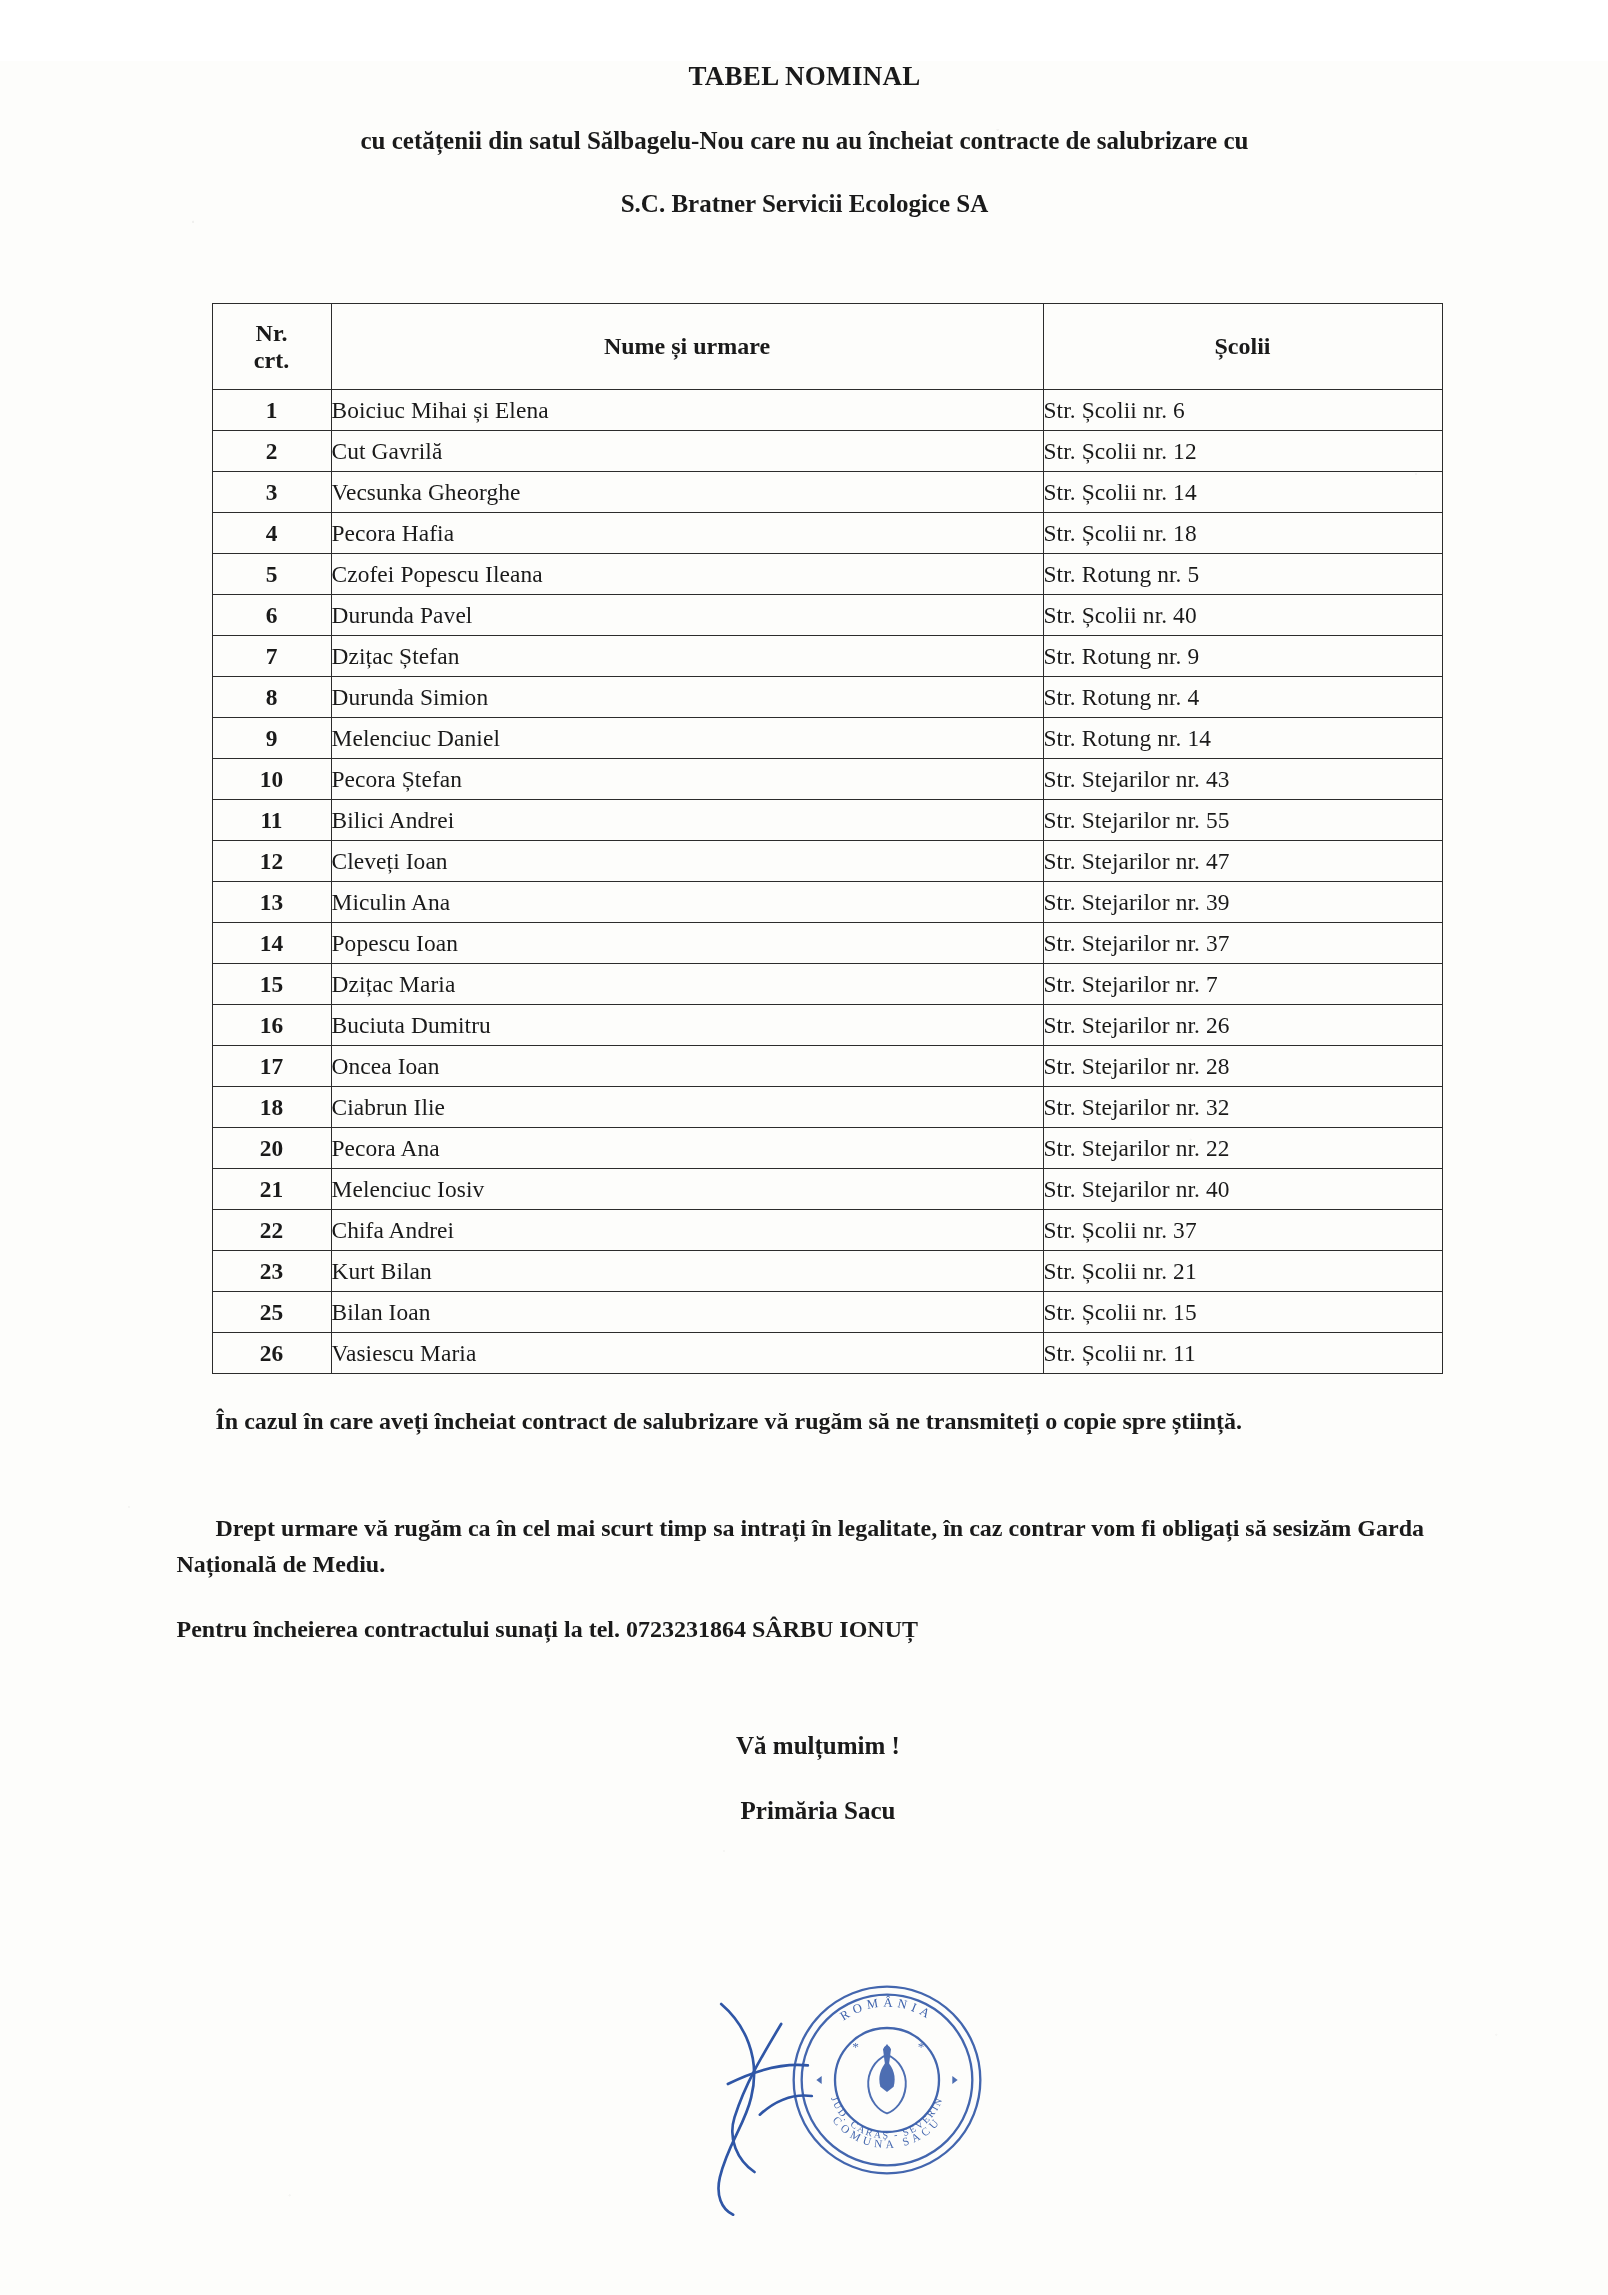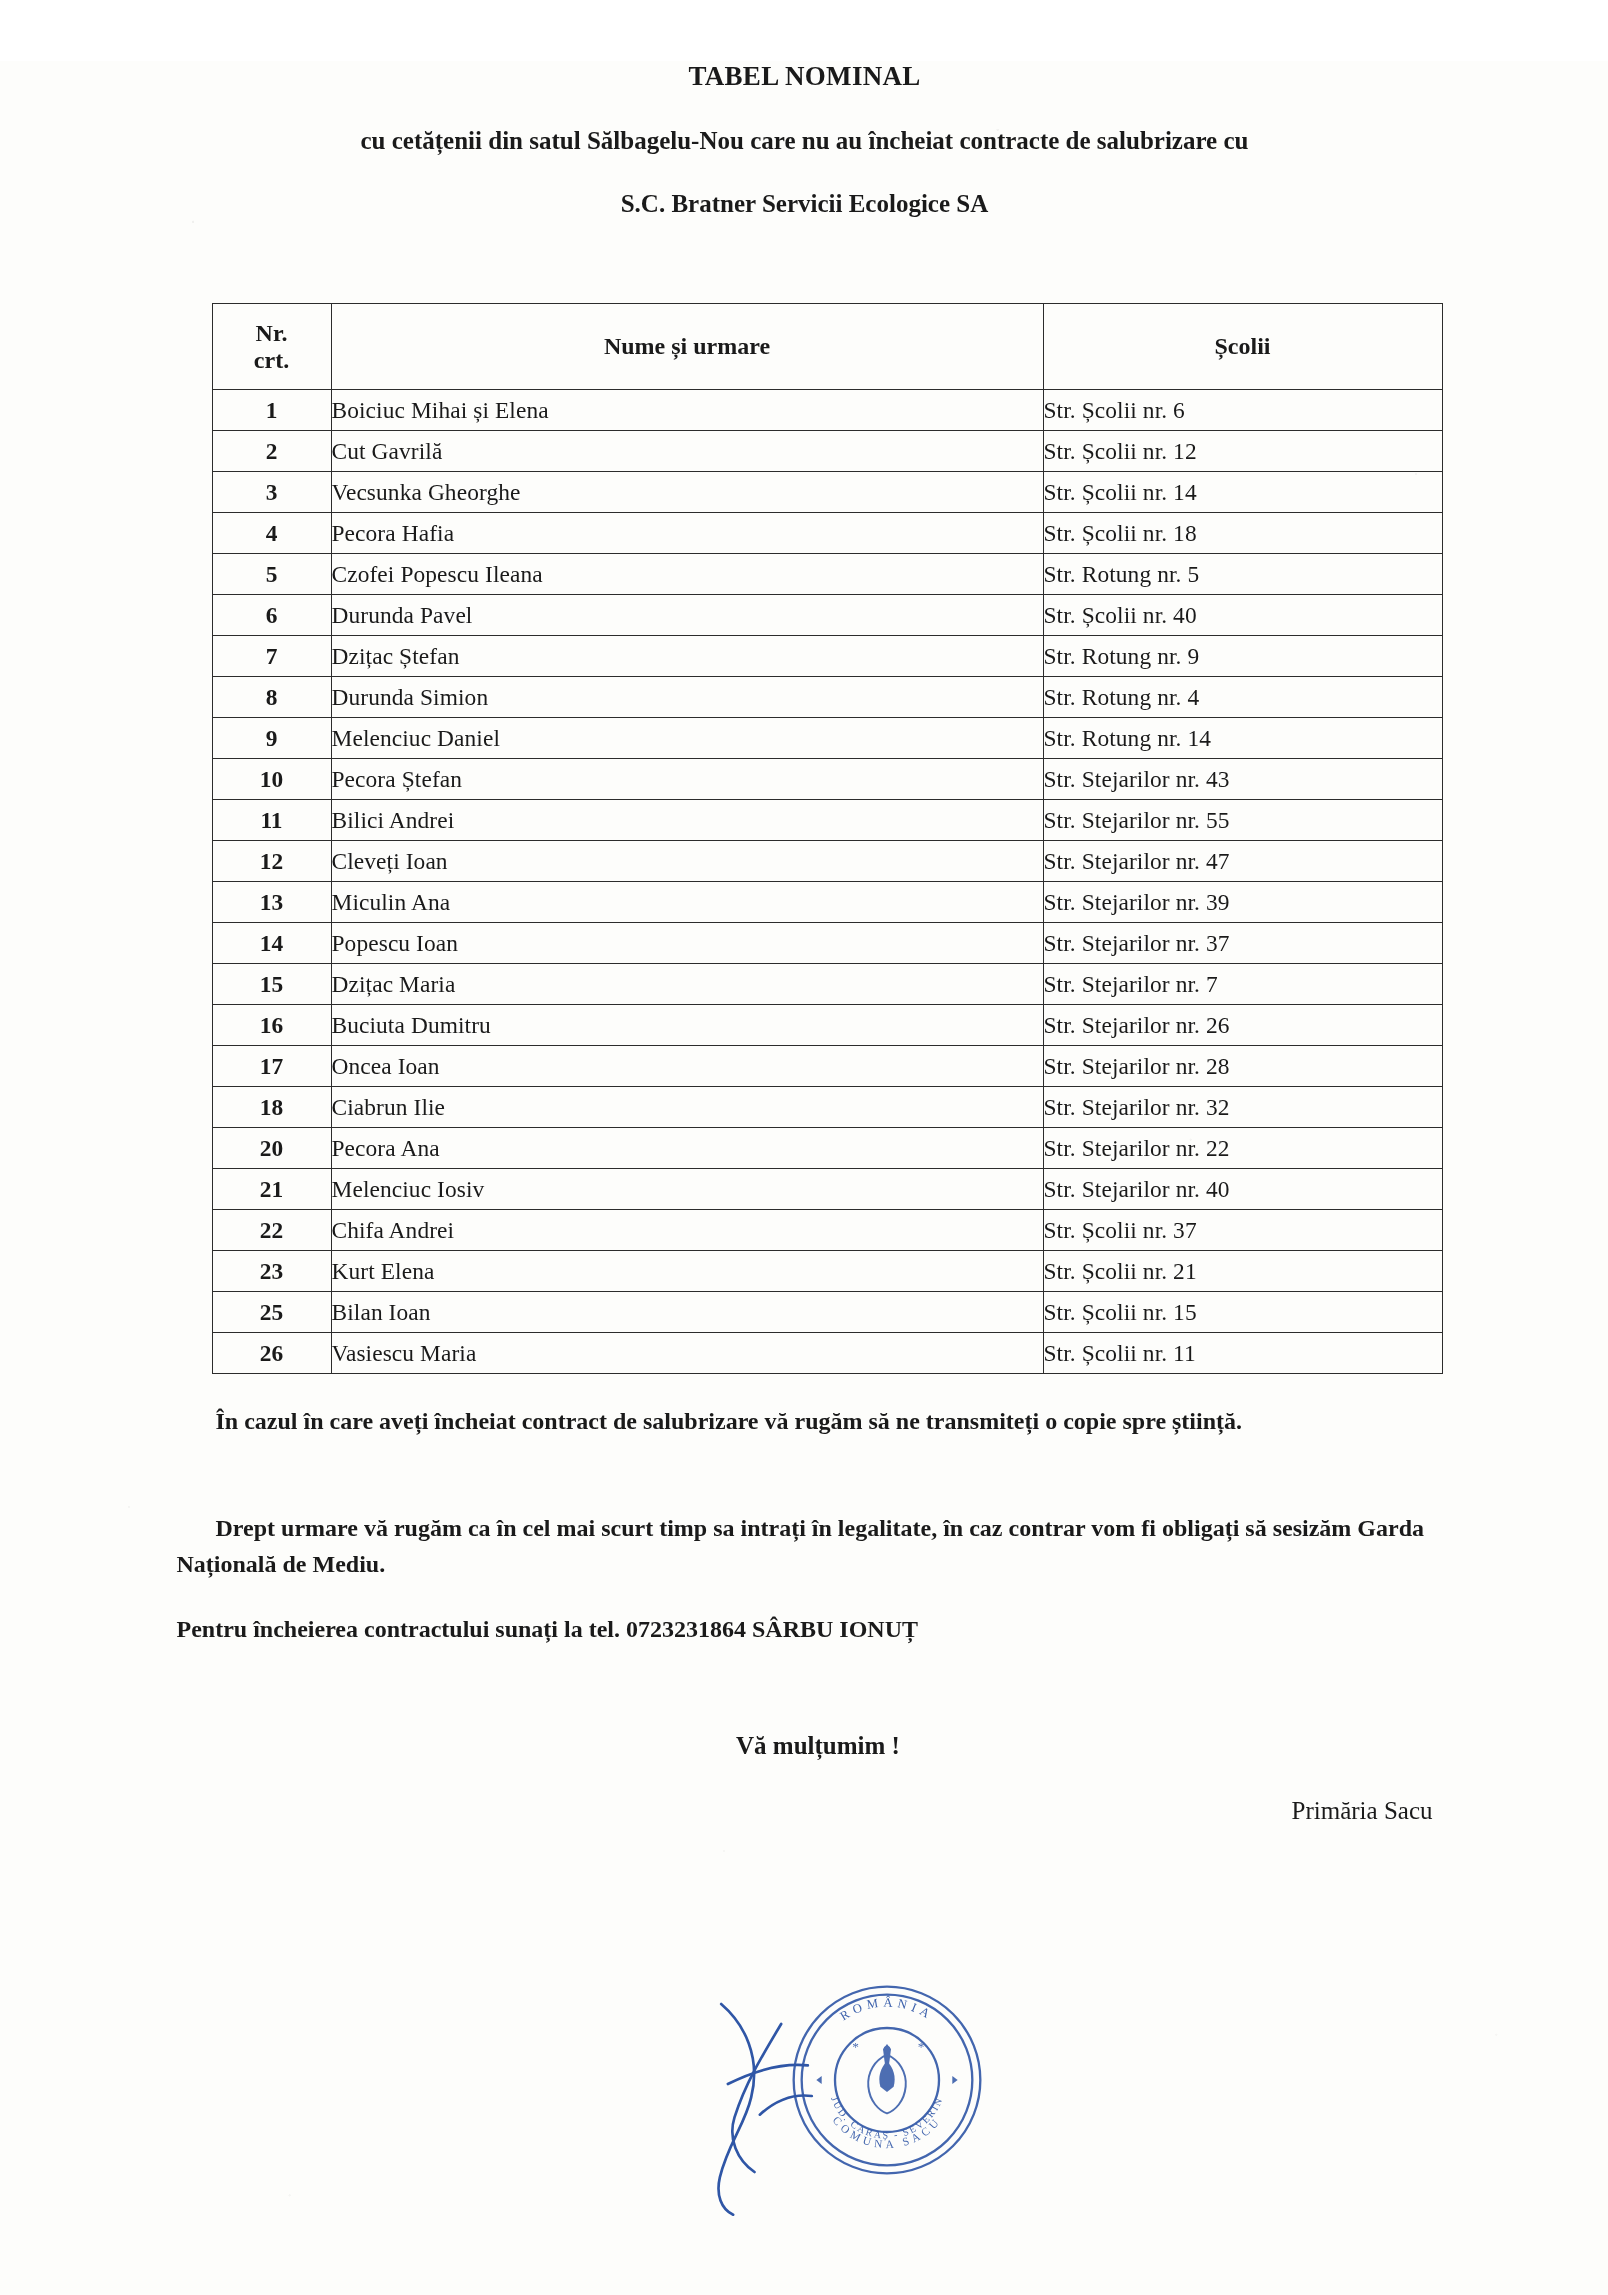--- a/index.html
+++ b/index.html
@@ -118,23 +118,23 @@
   .para.first { margin-top: 71px; }
 
   .thanks {
     text-align: center;
     font-size: 25px;
     font-weight: 700;
     margin-top: 85px;
     padding-left: 27px;
   }
   .signer {
-    text-align: right;
+    text-align: center;
     font-size: 25px;
-    font-weight: 400;
+    font-weight: 700;
     margin-top: 37px;
     padding-left: 27px;
   }
 
   
   .stamp {
     position: absolute;
     left: 787px;
     top: 1919px;
     width: 200px;
@@ -275,21 +275,21 @@
             <td class="cell-name">Melenciuc Iosiv</td>
             <td class="cell-addr">Str. Stejarilor nr. 40</td>
           </tr>
           <tr>
             <td class="cell-nr">22</td>
             <td class="cell-name">Chifa Andrei</td>
             <td class="cell-addr">Str. Școlii nr. 37</td>
           </tr>
           <tr>
             <td class="cell-nr">23</td>
-            <td class="cell-name">Kurt Elena</td>
+            <td class="cell-name">Kurt Bilan</td>
             <td class="cell-addr">Str. Școlii nr. 21</td>
           </tr>
           <tr>
             <td class="cell-nr">25</td>
             <td class="cell-name">Bilan Ioan</td>
             <td class="cell-addr">Str. Școlii nr. 15</td>
           </tr>
           <tr>
             <td class="cell-nr">26</td>
             <td class="cell-name">Vasiescu Maria</td>

